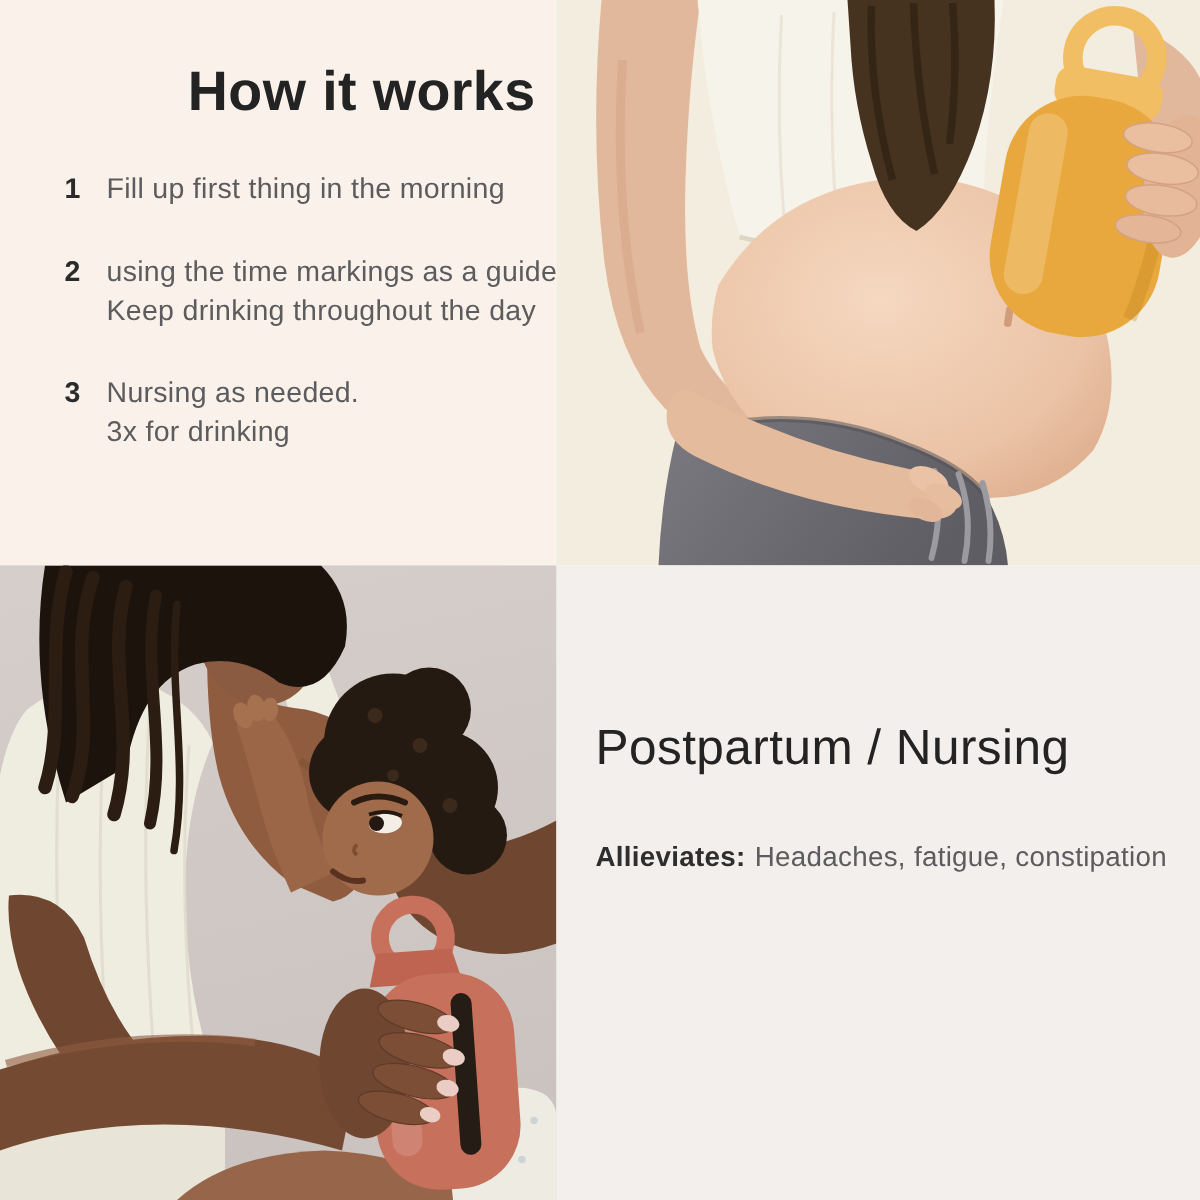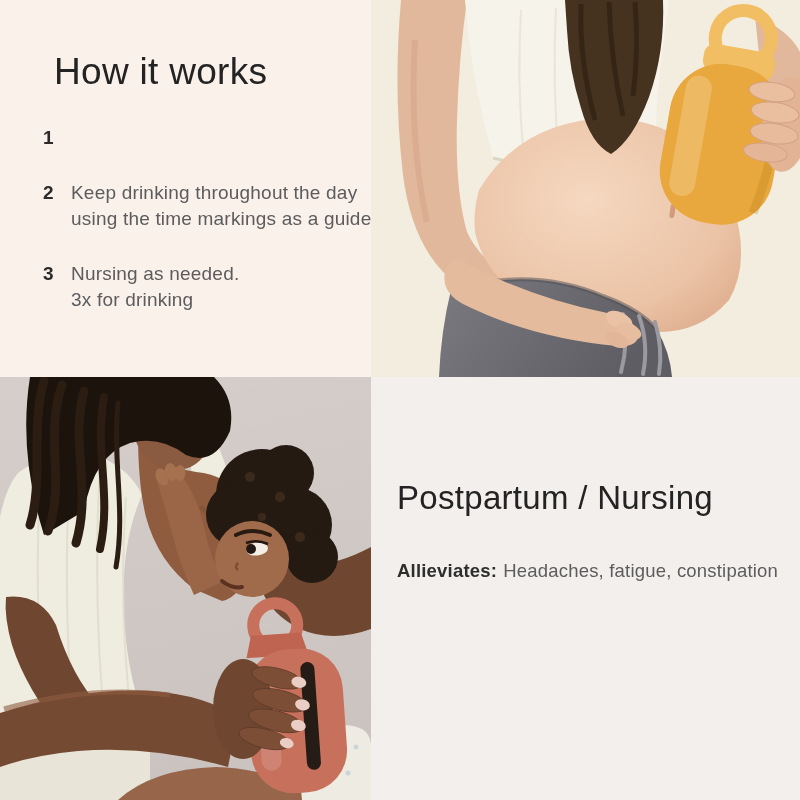--- a/index.html
+++ b/index.html
@@ -10,22 +10,22 @@
   }
   .page{position:relative;width:800px;height:800px;overflow:hidden;}
   .quad{position:absolute;box-sizing:border-box;}
   .q-tl{left:0;top:0;width:371px;height:377px;background:var(--howitworks-bg,#F9F1EA);padding:40px 14px 0 43px;}
   .q-tr{left:371px;top:0;width:429px;height:377px;background:var(--photo-pregnancy-bg,#F2EDDE);}
   .q-bl{left:0;top:377px;width:371px;height:423px;background:var(--photo-nursing-bg,#D3CBC8);}
   .q-br{left:371px;top:377px;width:429px;height:423px;background:var(--postpartum-bg,#F3EFEC);padding:102px 10px 0 26px;}
   .q-tr svg,.q-bl svg{display:block;width:100%;height:100%;}
 
   h1.hiw-title{
-    margin:11px;font-size:37px;line-height:1.15;font-weight:400;
-    color:var(--heading-text,#232323);letter-spacing:.3px;
+    margin:0;font-size:37px;line-height:1.15;font-weight:700;
+    color:var(--heading-text,#232323);letter-spacing:.3px;text-align:right;
   }
   .steps{margin-top:31px;display:flex;flex-direction:column;gap:29px;}
   .step{display:flex;align-items:flex-start;}
   .step-num{
     flex:0 0 17px;margin-right:11px;font-size:19px;line-height:26px;
     font-weight:700;color:var(--step-number-text,#2B2B2B);
   }
   .step-lines{font-size:19px;line-height:26px;color:var(--body-text,#5C5C5E);letter-spacing:.2px;}
   .step-line{white-space:nowrap;}
 
@@ -42,26 +42,29 @@
 </head>
 <body>
 
 <div class="page">
 
   <section class="quad q-tl">
     <h1 class="hiw-title">How it works</h1>
     <div class="steps">
       <div class="step">
         <span class="step-num">1</span>
+        <div class="step-lines">
+          <div class="step-line">Fill up first thing in the morning</div>
+        </div>
       </div>
       <div class="step">
         <span class="step-num">2</span>
         <div class="step-lines">
+          <div class="step-line">using the time markings as a guide</div>
           <div class="step-line">Keep drinking throughout the day</div>
-          <div class="step-line">using the time markings as a guide</div>
         </div>
       </div>
       <div class="step">
         <span class="step-num">3</span>
         <div class="step-lines">
           <div class="step-line">Nursing as needed.</div>
           <div class="step-line">3x for drinking</div>
         </div>
       </div>
     </div>

